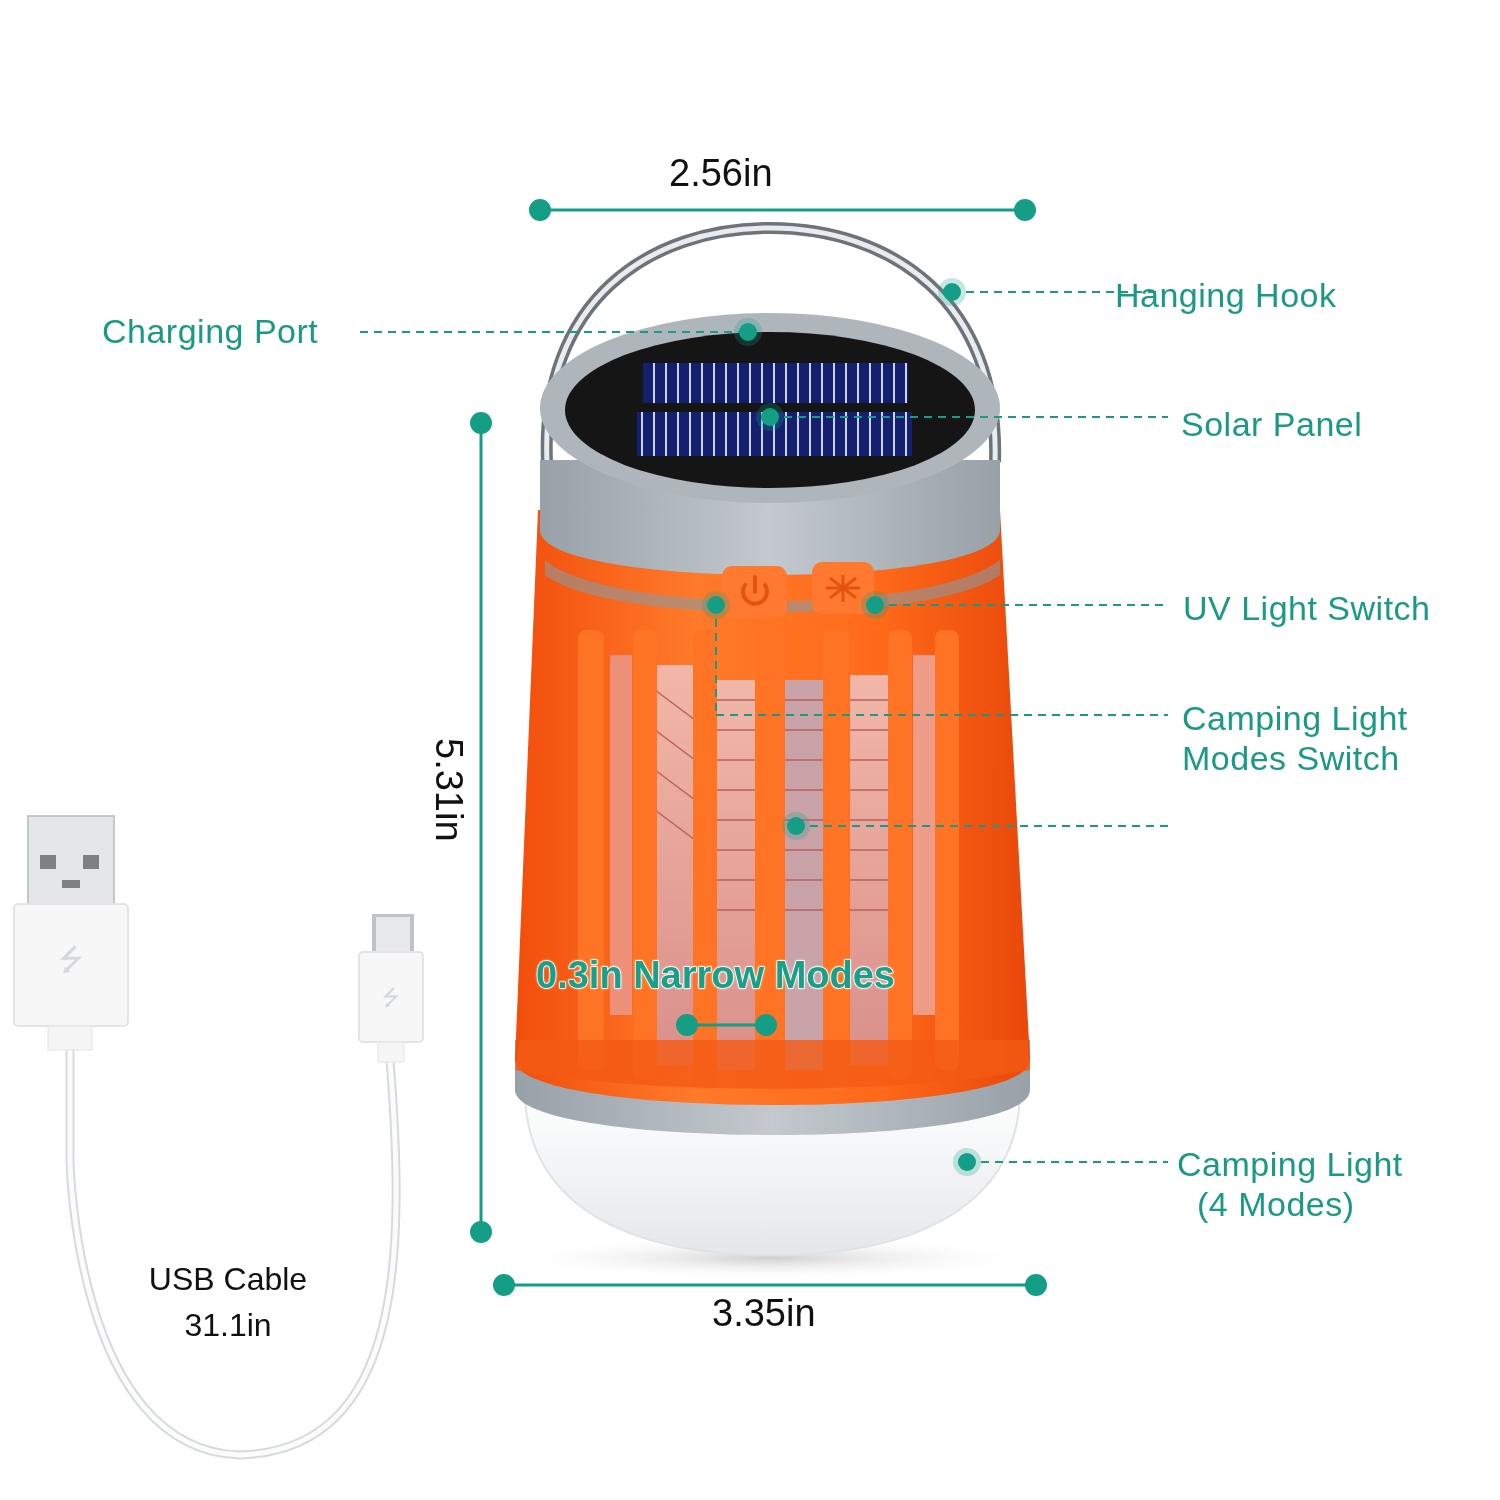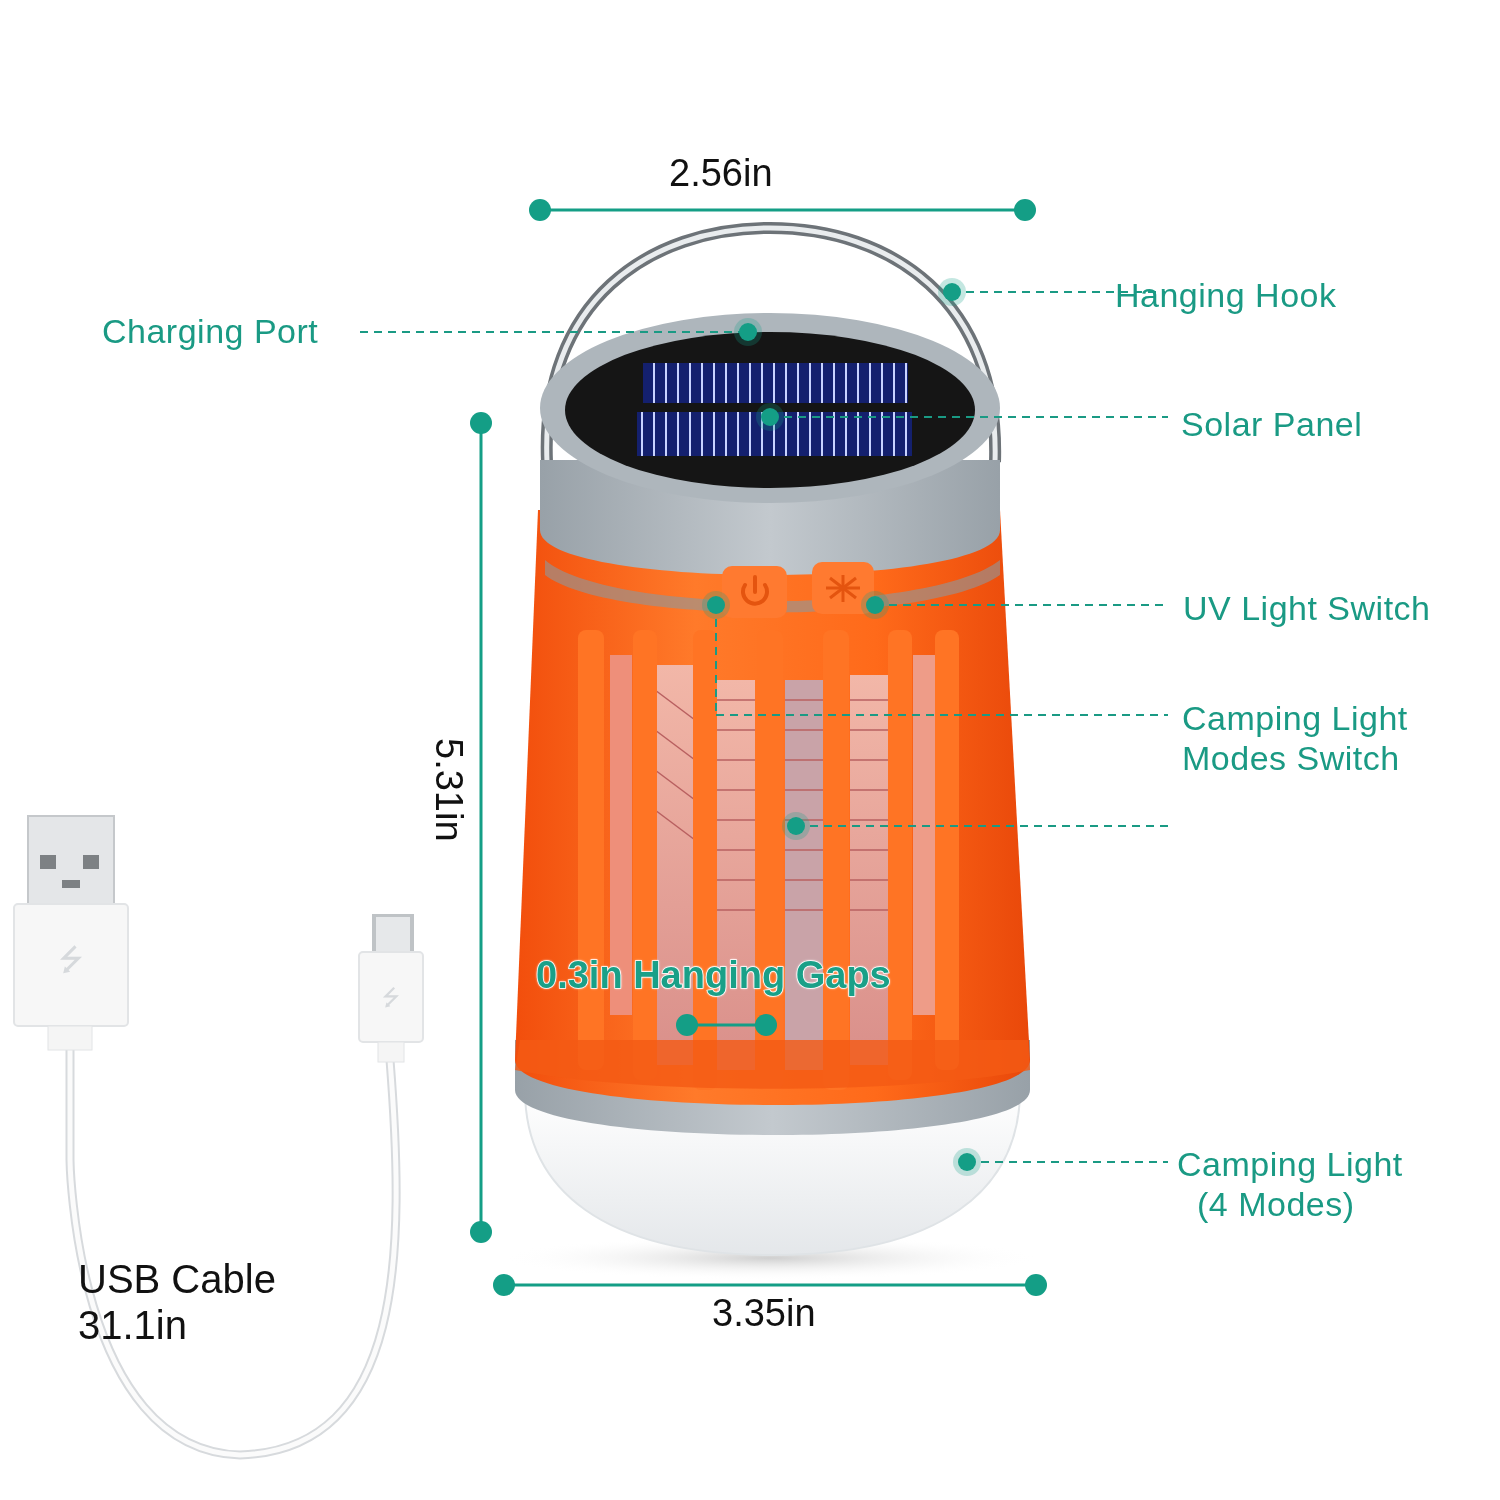--- a/index.html
+++ b/index.html
@@ -1,21 +1,21 @@
 <!DOCTYPE html>
 <html><head>
 <meta charset="utf-8">
 <style>
   html, body { margin:0; padding:0; background:#ffffff; }
   body { width:1500px; height:1500px; position:relative; overflow:hidden;
          font-family:"Liberation Sans", "DejaVu Sans", sans-serif; }
   #stage { position:absolute; left:0; top:0; width:1500px; height:1500px; }
   .lbl { position:absolute; color:#1a9a84; font-size:34px; line-height:40px; white-space:nowrap; letter-spacing:0.5px; }
   .dim { position:absolute; color:#111; font-size:38px; line-height:42px; white-space:nowrap; }
-  .usb { position:absolute; color:#111; font-size:40px; line-height:46px; text-align:left; width:300px; }
+  .usb { position:absolute; color:#111; font-size:32px; line-height:46px; text-align:center; width:300px; }
   .gaps { position:absolute; font-size:38px; line-height:42px; font-weight:bold; color:#1aa088;
           -webkit-text-stroke:1.5px #ffffff; paint-order:stroke fill; text-shadow:0 0 2px #fff, 0 0 3px #fff; white-space:nowrap; }
   .vert { position:absolute; transform:rotate(90deg); transform-origin:left top; }
 </style>
 </head>
 <body>
 
 <div id="stage">
 
   <svg width="1500" height="1500" viewBox="0 0 1500 1500" style="position:absolute;left:0;top:0">
@@ -197,21 +197,21 @@
       <rect x="376" y="917" width="34" height="34" fill="#e6e8ea"></rect>
       <rect x="359" y="952" width="64" height="90" rx="4" fill="#f7f7f7" stroke="#e2e4e6" stroke-width="2"></rect>
       <text x="391" y="1005" font-size="22" text-anchor="middle" fill="#d6d9dc" font-family="DejaVu Sans, sans-serif">⭍</text>
       <rect x="378" y="1042" width="26" height="20" fill="#f5f5f5" stroke="#e2e4e6"></rect>
     </g>
   </svg>
 
   <div class="dim" style="left:669px; top:152px;">2.56in</div>
   <div class="dim vert" style="left:470px; top:738px;">5.31in</div>
   <div class="dim" style="left:712px; top:1292px;">3.35in</div>
-  <div class="gaps" style="left:536px; top:954px;">0.3in Hanging Gaps</div>
+  <div class="gaps" style="left:536px; top:954px;">0.3in Narrow Modes</div>
 
   <div class="lbl" style="left:102px; top:311px;">Charging Port</div>
   <div class="lbl" style="left:1115px; top:275px;">Hanging Hook</div>
   <div class="lbl" style="left:1181px; top:404px;">Solar Panel</div>
   <div class="lbl" style="left:1183px; top:588px;">UV Light Switch</div>
   <div class="lbl" style="left:1182px; top:698px;">
     <div>Camping Light</div>
     <div>Modes Switch</div>
   </div>
   <div class="lbl" style="left:1177px; top:1144px;">

